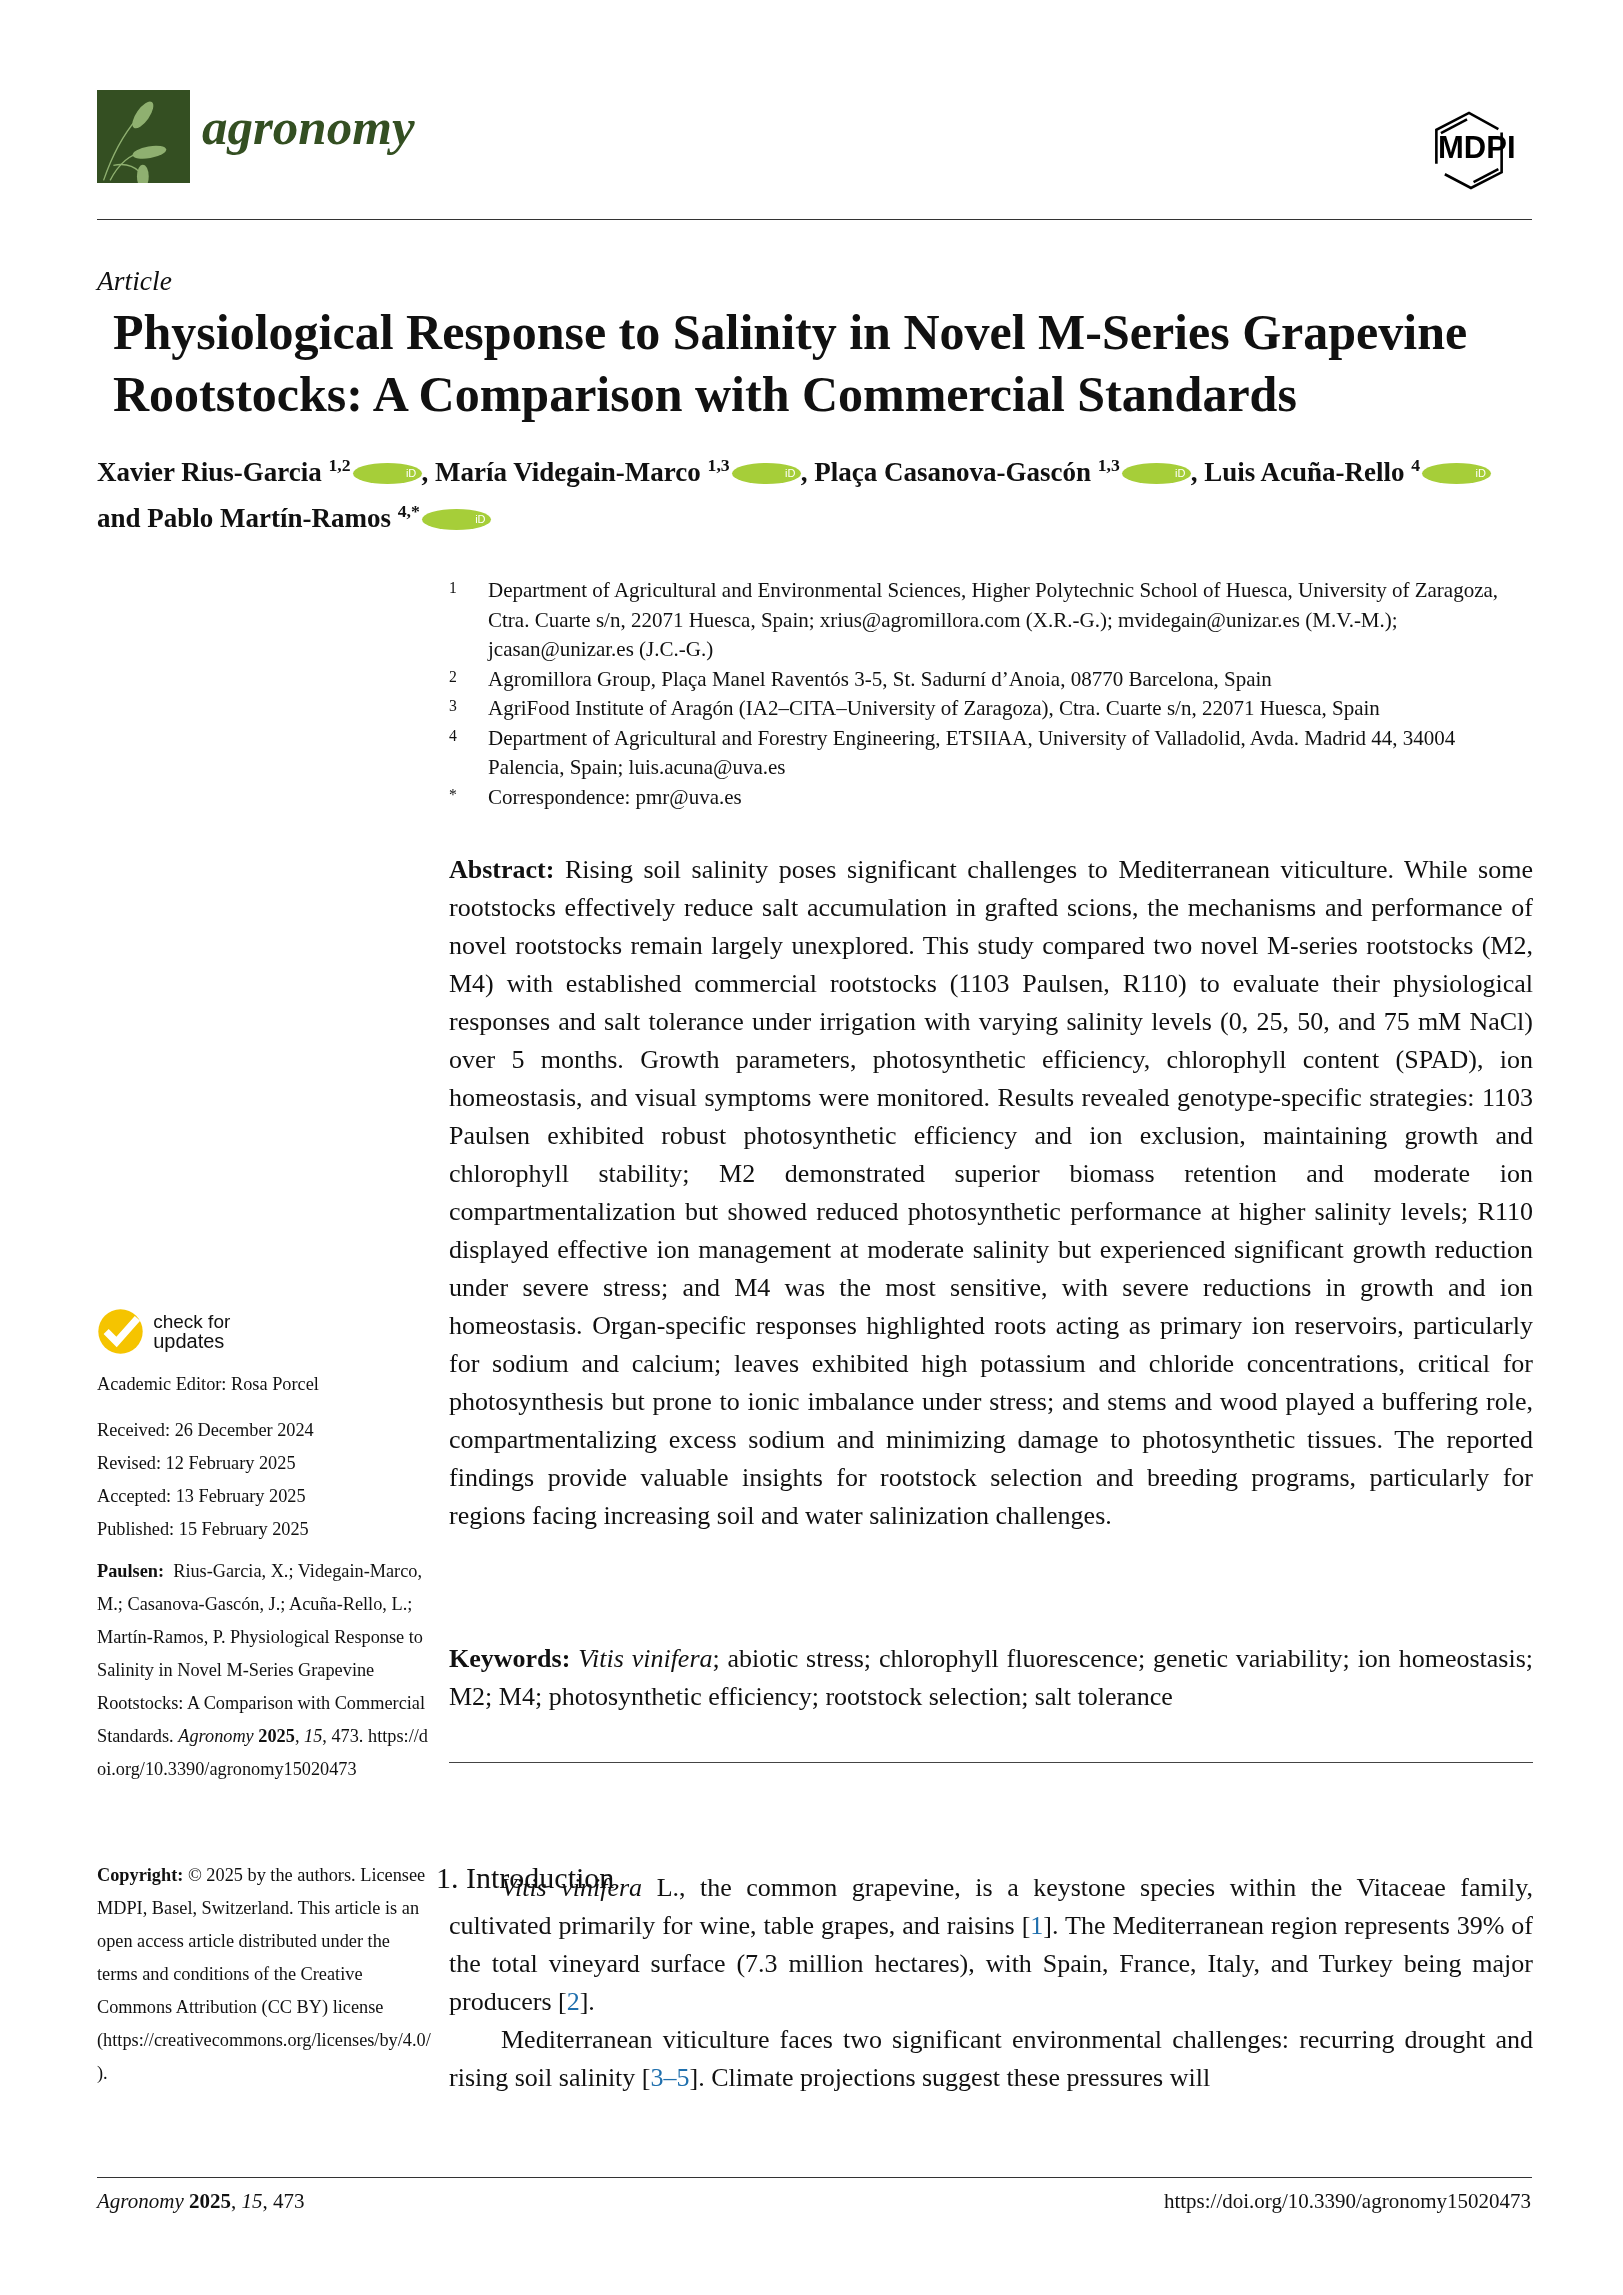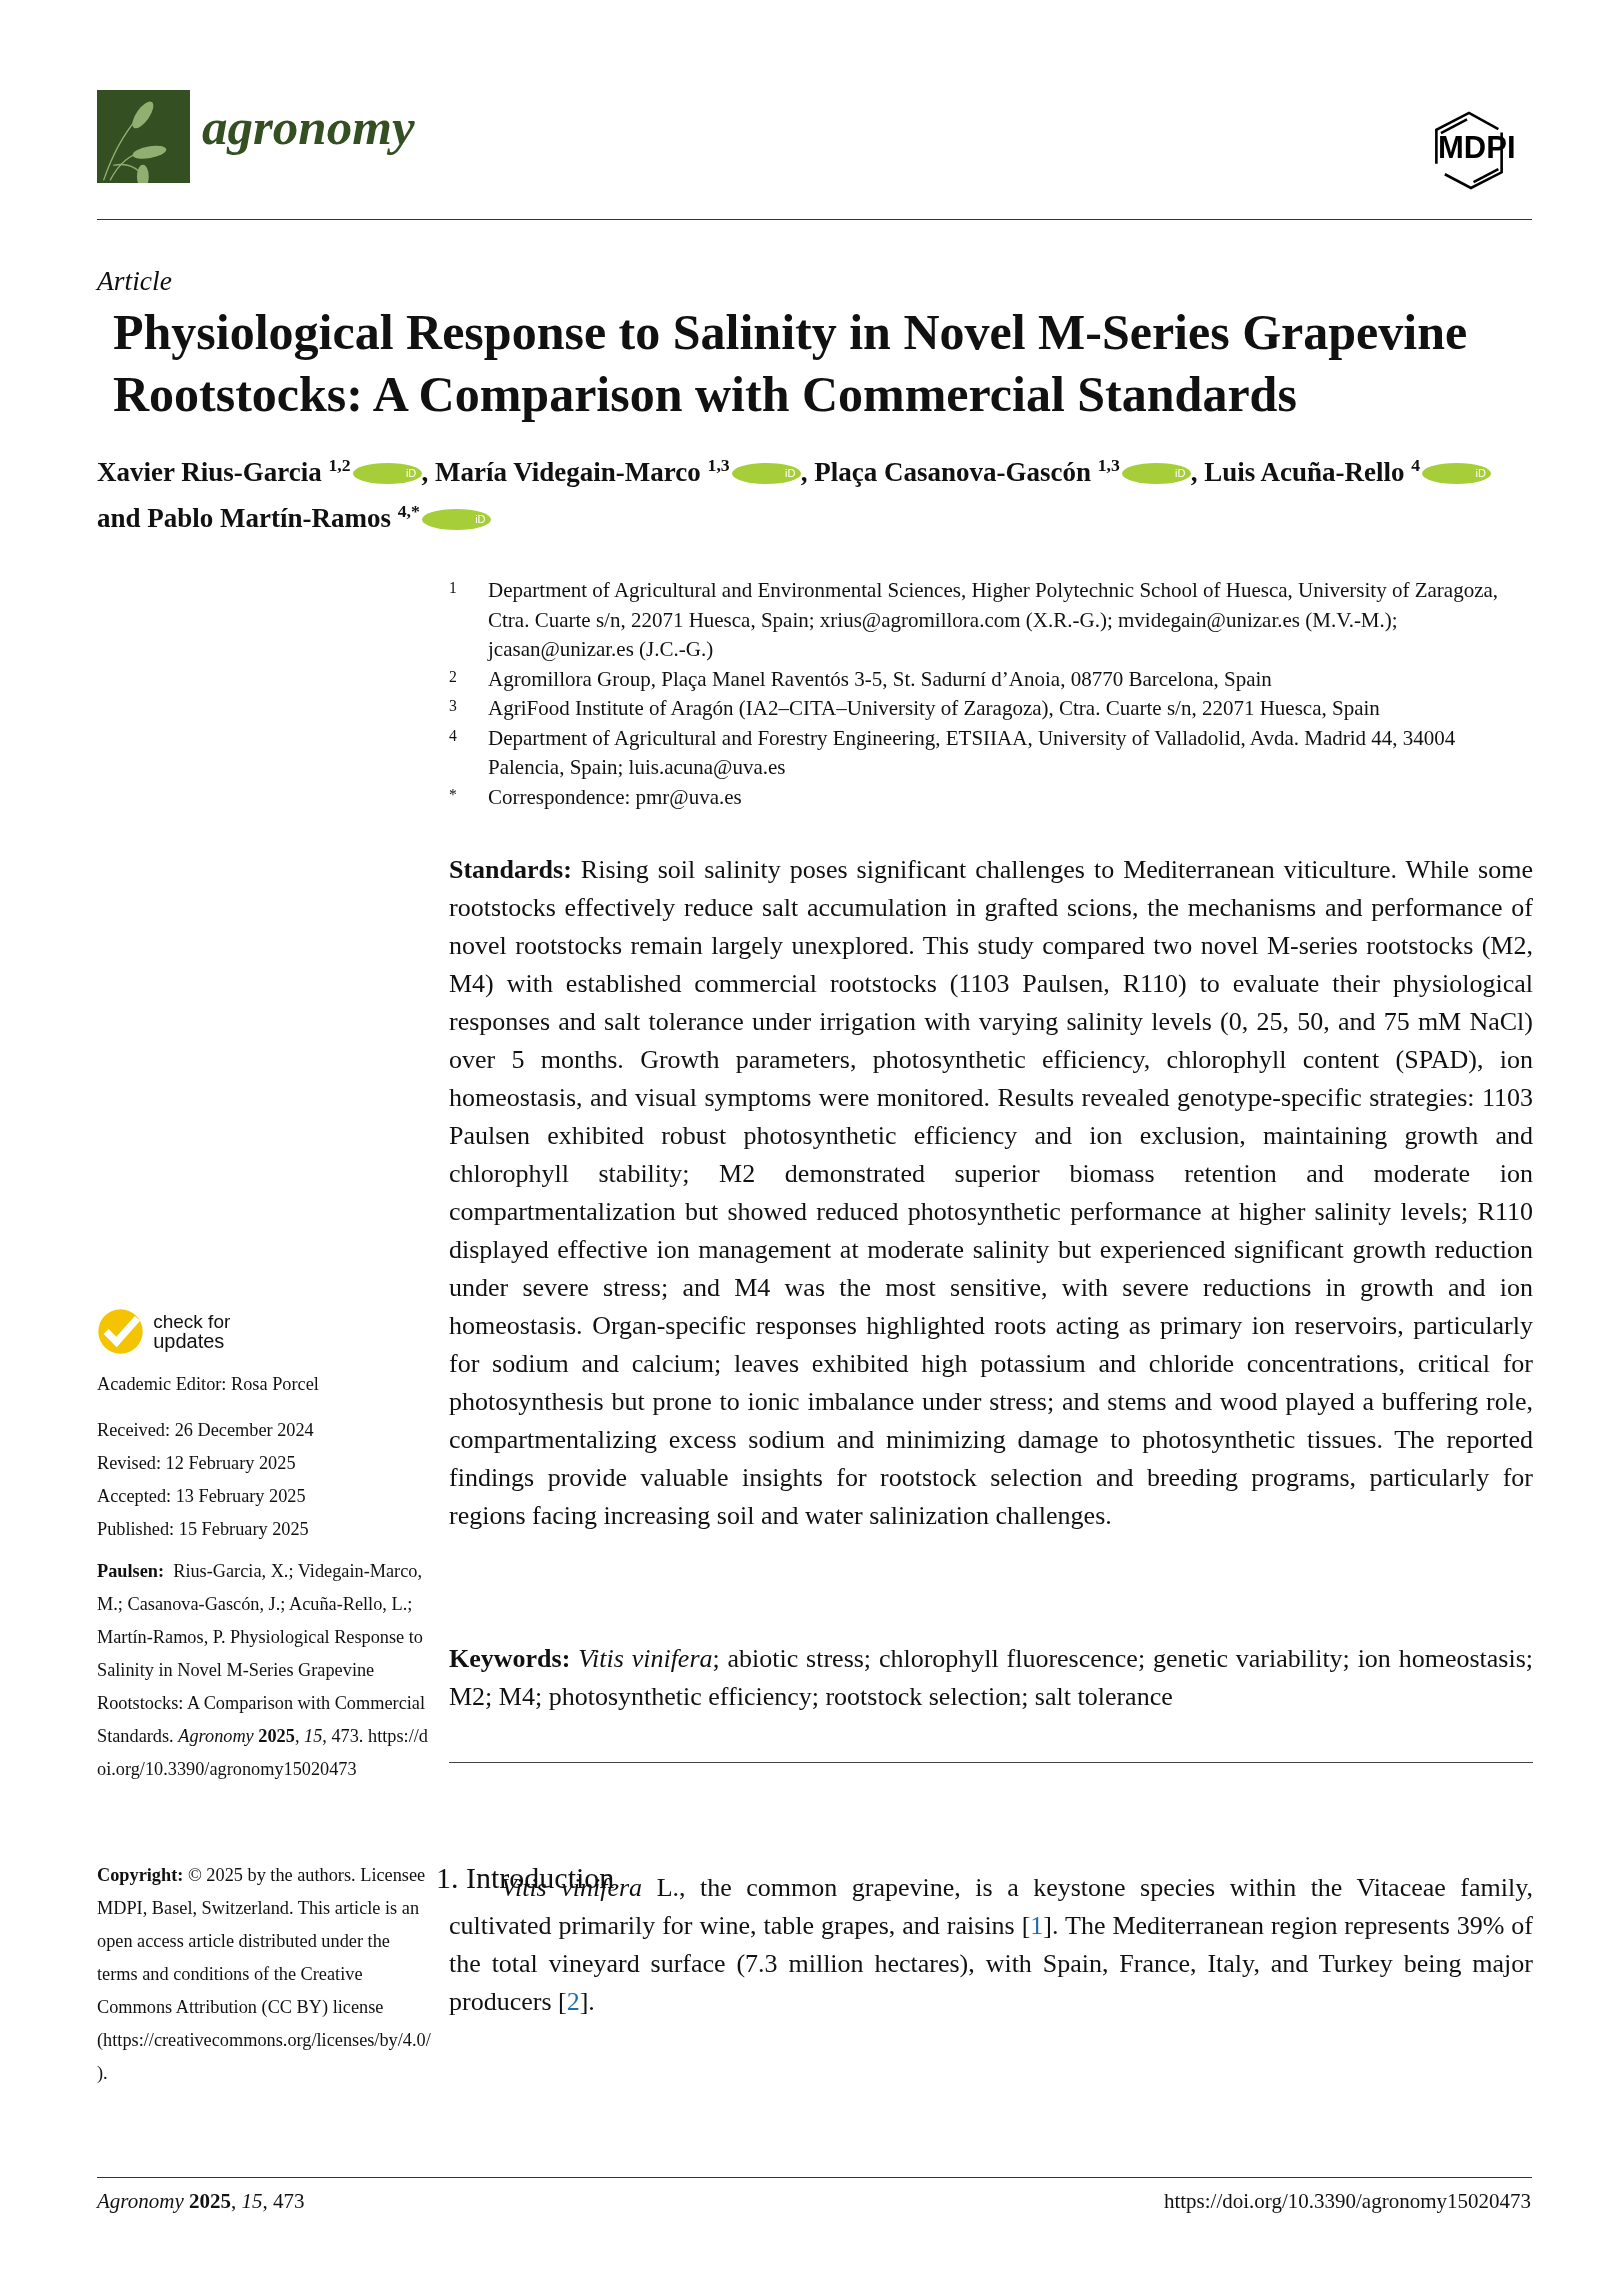--- a/index.html
+++ b/index.html
@@ -158,35 +158,36 @@
   <span>473.</span>
   <a style="color:inherit;text-decoration:none;word-break:break-all;">https://doi.org/10.3390/agronomy15020473</a>
 </div>
 
 <div id="copyright" class="abs">
   <b>Copyright:</b>
   <span style="word-break:break-word;text-align:right;">© 2025 by the authors. Licensee MDPI, Basel, Switzerland. This article is an open access article distributed under the terms and conditions of the Creative Commons Attribution (CC BY) license (https://creativecommons.org/licenses/by/4.0/).</span>
 </div>
 
 <div id="abstract" class="abs">
-  <b>Standards:</b>
+  <b>Abstract:</b>
   <span>Rising soil salinity poses significant challenges to Mediterranean viticulture. While some rootstocks effectively reduce salt accumulation in grafted scions, the mechanisms and performance of novel rootstocks remain largely unexplored. This study compared two novel M-series rootstocks (M2, M4) with established commercial rootstocks (1103 Paulsen, R110) to evaluate their physiological responses and salt tolerance under irrigation with varying salinity levels (0, 25, 50, and 75 mM NaCl) over 5 months. Growth parameters, photosynthetic efficiency, chlorophyll content (SPAD), ion homeostasis, and visual symptoms were monitored. Results revealed genotype-specific strategies: 1103 Paulsen exhibited robust photosynthetic efficiency and ion exclusion, maintaining growth and chlorophyll stability; M2 demonstrated superior biomass retention and moderate ion compartmentalization but showed reduced photosynthetic performance at higher salinity levels; R110 displayed effective ion management at moderate salinity but experienced significant growth reduction under severe stress; and M4 was the most sensitive, with severe reductions in growth and ion homeostasis. Organ-specific responses highlighted roots acting as primary ion reservoirs, particularly for sodium and calcium; leaves exhibited high potassium and chloride concentrations, critical for photosynthesis but prone to ionic imbalance under stress; and stems and wood played a buffering role, compartmentalizing excess sodium and minimizing damage to photosynthetic tissues. The reported findings provide valuable insights for rootstock selection and breeding programs, particularly for regions facing increasing soil and water salinization challenges.</span>
 </div>
 
 <div id="keywords" class="abs">
   <b>Keywords:</b>
   <i>Vitis vinifera</i><span>; abiotic stress; chlorophyll fluorescence; genetic variability; ion homeostasis; M2; M4; photosynthetic efficiency; rootstock selection; salt tolerance</span>
 </div>
 
 <div id="section-rule" class="abs"></div>
 
 <div id="intro-heading" class="abs">1. Introduction</div>
 
 <div id="intro" class="abs">
   <p><i>Vitis vinifera</i><span> L., the common grapevine, is a keystone species within the Vitaceae family, cultivated primarily for wine, table grapes, and raisins [</span><a class="ref">1</a><span>]. The Mediterranean region represents 39% of the total vineyard surface (7.3 million hectares), with Spain, France, Italy, and Turkey being major producers [</span><a class="ref">2</a><span>].</span></p>
+  <p><span>Mediterranean viticulture faces two significant environmental challenges: recurring drought and rising soil salinity [</span><a class="ref">3–5</a><span>]. Climate projections suggest these pressures will</span></p>
 </div>
 
 <div id="footer-rule" class="abs"></div>
 <div id="footer-left" class="abs">
   <i>Agronomy</i> <b>2025</b>, <i>15</i>, <span>473</span>
 </div>
 <a id="footer-right" class="abs" style="color:inherit;text-decoration:none;">https://doi.org/10.3390/agronomy15020473</a>
 
 
 </body></html>

